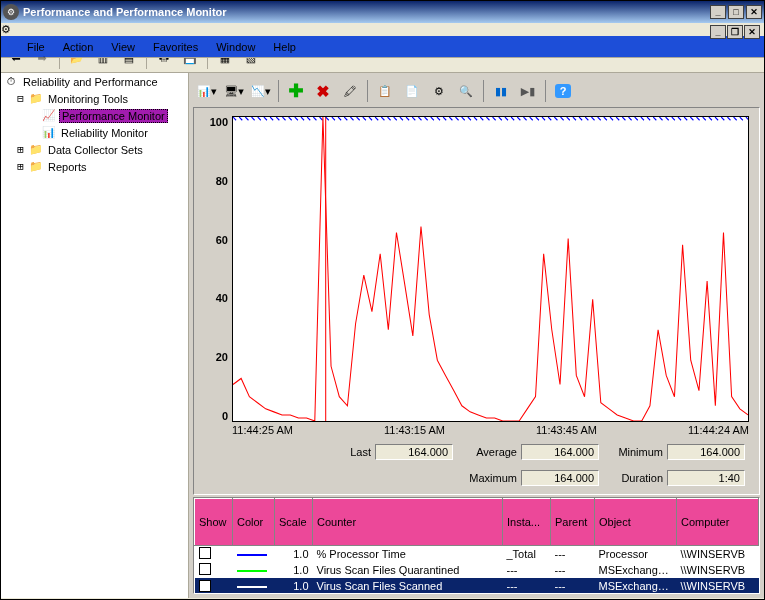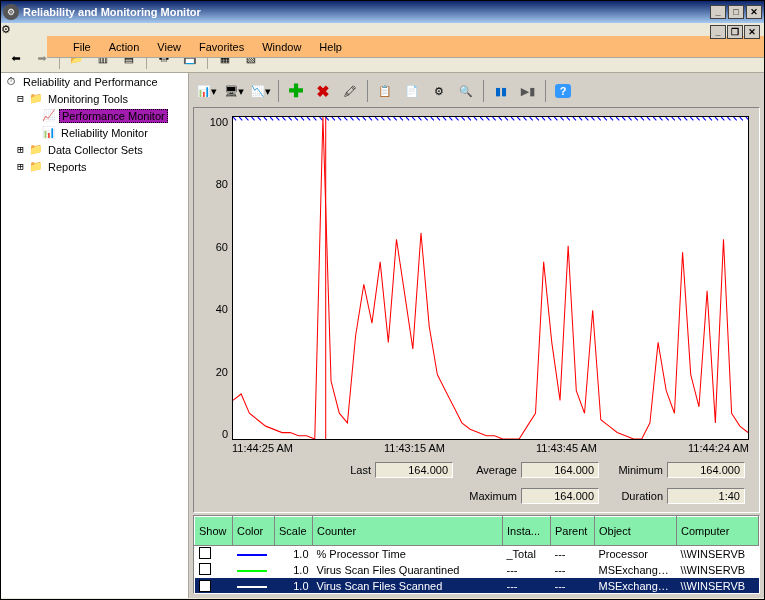--- a/index.html
+++ b/index.html
@@ -3,63 +3,63 @@
 <meta charset="utf-8">
 <style>
 * { box-sizing: border-box; margin: 0; padding: 0; font-family: Tahoma, sans-serif; font-size: 11px; }
 body { background: #ece9d8; width: 765px; height: 600px; overflow: hidden; }
 .window { width: 765px; height: 600px; border: 1px solid #000; background: #ece9d8; }
 .titlebar { height: 22px; background: linear-gradient(#0a246a, #a6caf0); display: flex; align-items: center; padding: 0 2px; color: #fff; }
 .titlebar .icon { width: 16px; height: 16px; background: #555; border-radius: 50%; margin-right: 4px; display:flex;align-items:center;justify-content:center;font-size:9px; }
 .titlebar .title { flex: 1; font-weight: bold; }
 .win-btns { display: flex; gap: 2px; }
 .win-btn { width: 16px; height: 14px; background: #d4d0c8; border: 1px solid #404040; display:flex; align-items:center; justify-content:center; font-size: 9px; color:#000; font-weight:bold; cursor:pointer; }
-.menubar { height: 22px; background: #fdba74; border-bottom: 1px solid #aca899; display: flex; align-items: center; padding-left: 18px; gap: 2px; margin-left: 46px;}
+.menubar { height: 22px; background: #1d4ed8; border-bottom: 1px solid #aca899; display: flex; align-items: center; padding-left: 18px; gap: 2px;}
 .menubar-wrap{position:relative;height:22px;}
 .menu-item { padding: 3px 8px; cursor: pointer; }
 .mdi-btns { position:absolute; right:4px; top:2px; display:flex; gap:1px;}
 .toolbar { height: 28px; border-bottom: 1px solid #aca899; display: flex; align-items: center; padding: 0 4px; gap: 4px; background:#ece9d8;}
 .tb-btn { width: 22px; height: 22px; border: 1px solid transparent; display:flex;align-items:center;justify-content:center; cursor:pointer; }
 .tb-sep { width: 1px; height: 20px; background: #aca899; margin: 0 2px; }
 .content { display: flex; height: calc(100% - 73px); }
 .tree { width: 188px; border-right: 1px solid #aca899; background: #fff; overflow:auto; }
 .tree-item { display: flex; align-items: center; height: 17px; padding-left: 2px; cursor:pointer; white-space:nowrap;}
 .tree-icon { width: 16px; height: 16px; margin-right: 2px; display:inline-flex;align-items:center;justify-content:center;}
 .tree-item.selected .label { background: #a21caf; border:1px dotted #000; padding:0 2px;}
 .tree-item .label { padding:1px 2px;}
 .exp { width:11px; text-align:center; font-family:monospace; margin-right:2px;}
 .main { flex: 1; background: #d4d0c8; padding: 4px; display:flex; flex-direction:column; }
 .main-toolbar { height: 28px; display:flex; align-items:center; gap:3px; padding:0 2px;}
 .mtb-btn { width:24px; height:24px; border:1px solid transparent; display:flex;align-items:center;justify-content:center; cursor:pointer;}
 .mtb-sep{width:1px;height:22px;background:#888;margin:0 2px;}
 .chart-area { flex:1; background:#d4d0c8; border:1px solid #848484; border-right-color:#fff; border-bottom-color:#fff; margin:2px 0; padding:8px 10px 4px 10px; display:flex; flex-direction:column; position:relative;}
-.chart-inner{flex:1; position:relative; display:flex;}
+.chart-inner{flex:1; position:relative; display:flex;font-weight:bold;}
 .y-axis{width:28px; display:flex;flex-direction:column; justify-content:space-between; text-align:right; padding-right:4px; font-size:11px;}
 .plot{flex:1; background:#fff; border:1px solid #000; position:relative; overflow:hidden;}
 .plot svg{position:absolute;top:0;left:0;width:100%;height:100%;}
 .x-axis{display:flex;justify-content:space-between;padding:2px 0 0 28px;font-size:11px;gap:12px;}
 .stats{display:flex;gap:4px;padding:8px 4px 4px 28px;justify-content:flex-end;flex-wrap:wrap;}
 .stat{display:flex;align-items:center;gap:4px;}
 .stat-label{width:60px;text-align:right;}
 .stat-val{width:78px;background:#ece9d8;border:1px solid #7f7f7f;border-right-color:#fff;border-bottom-color:#fff;padding:1px 4px;text-align:right;}
 .counters{border:1px solid #848484;border-right-color:#fff;border-bottom-color:#fff;background:#fff;}
 .counters table{width:100%;border-collapse:collapse;table-layout:fixed;}
-.counters th{background:#86efac;border:1px solid #fff;border-right-color:#848484;border-bottom-color:#848484;padding:8px 4px;text-align:left;font-weight:normal;overflow:hidden;text-overflow:ellipsis;white-space:nowrap;}
+.counters th{background:#ec4899;border:1px solid #fff;border-right-color:#848484;border-bottom-color:#848484;padding:17px 4px;text-align:left;font-weight:normal;overflow:hidden;text-overflow:ellipsis;white-space:nowrap;}
 .counters td{padding:1px 4px;overflow:hidden;text-overflow:ellipsis;white-space:nowrap;}
 .counters tr.selected td{background:#0a246a;color:#fff;}
 .color-swatch{display:inline-block;width:30px;height:2px;vertical-align:middle;}
 .chk{width:12px;height:12px;border:1px solid #000;display:inline-block;background:#fff;text-align:center;line-height:10px;font-size:9px;}
 </style>
 </head>
 <body>
 
 <div class="window">
   <div class="titlebar">
     <div class="icon">⚙</div>
-    <div class="title">Reliability and Monitoring Monitor</div>
+    <div class="title">Performance and Performance Monitor</div>
     <div class="win-btns">
       <div class="win-btn">_</div>
       <div class="win-btn">□</div>
       <div class="win-btn">✕</div>
     </div>
   </div>
 
   <div class="menubar-wrap">
     <div class="icon">⚙</div>
     <div class="menubar">

